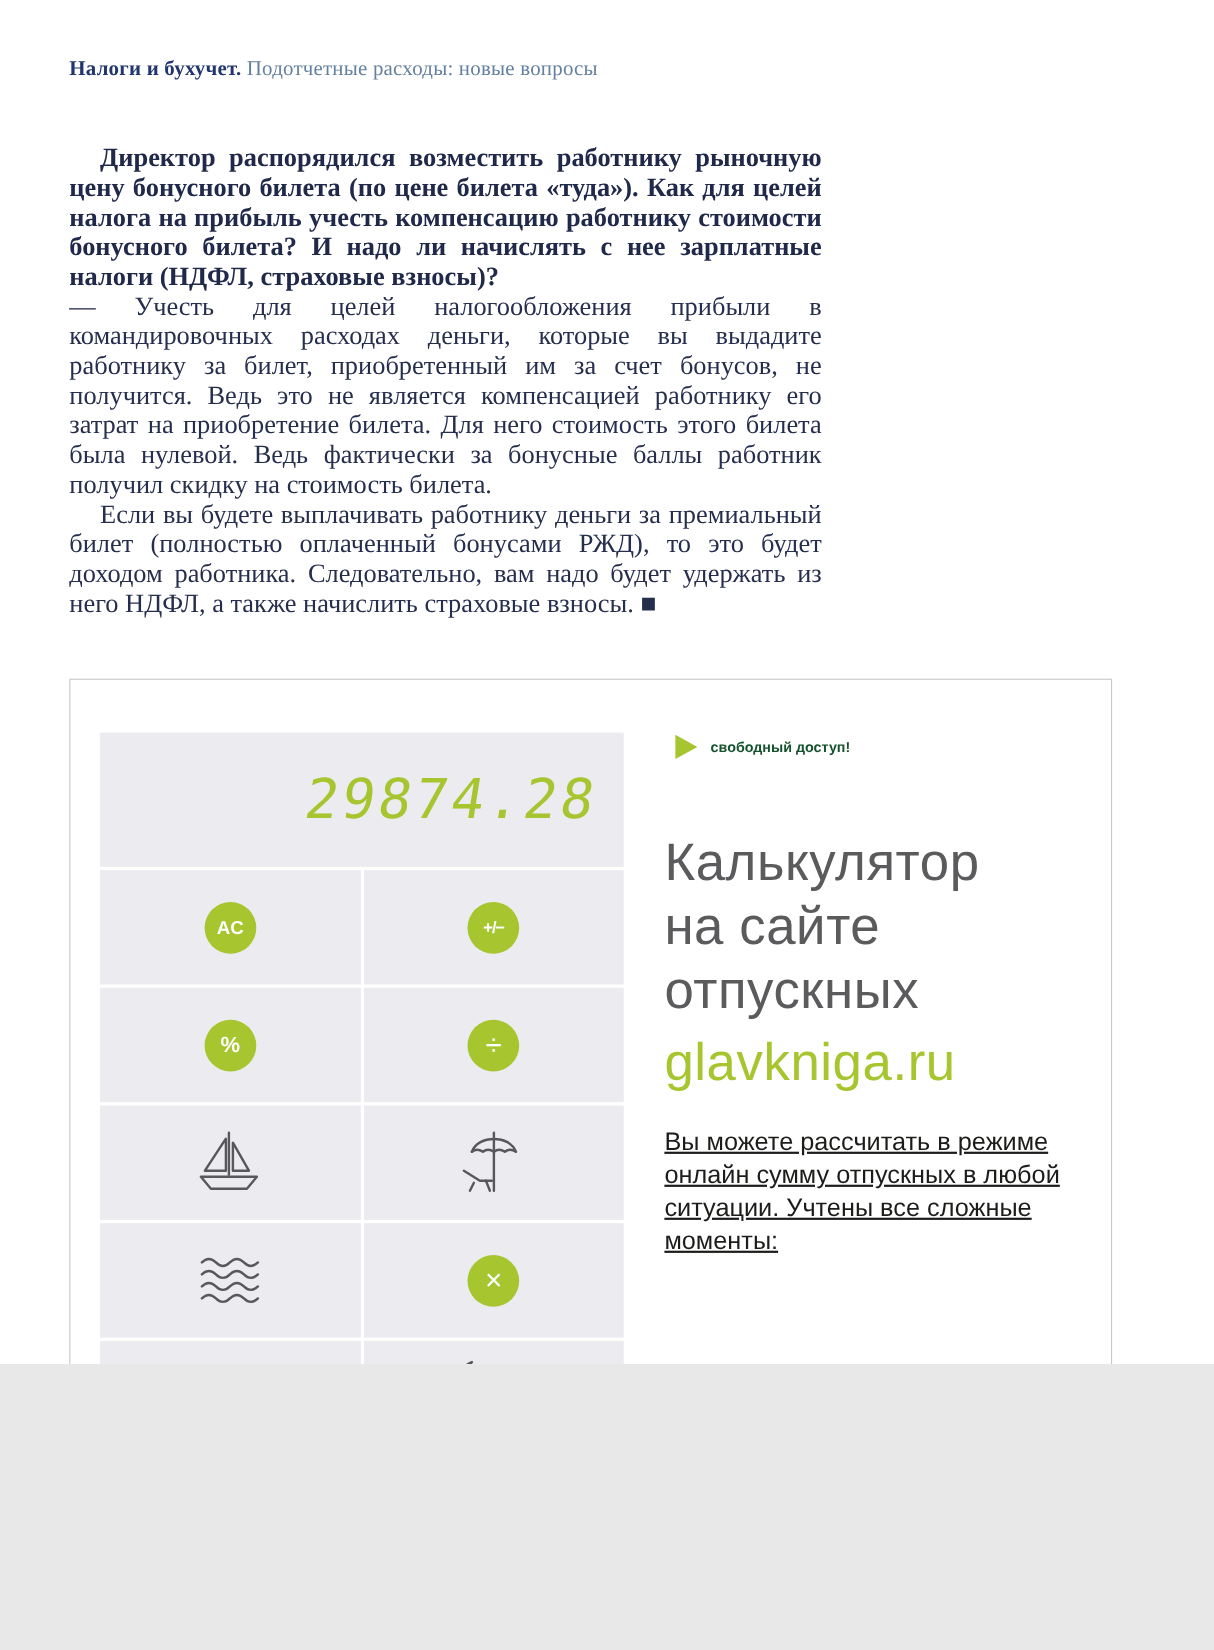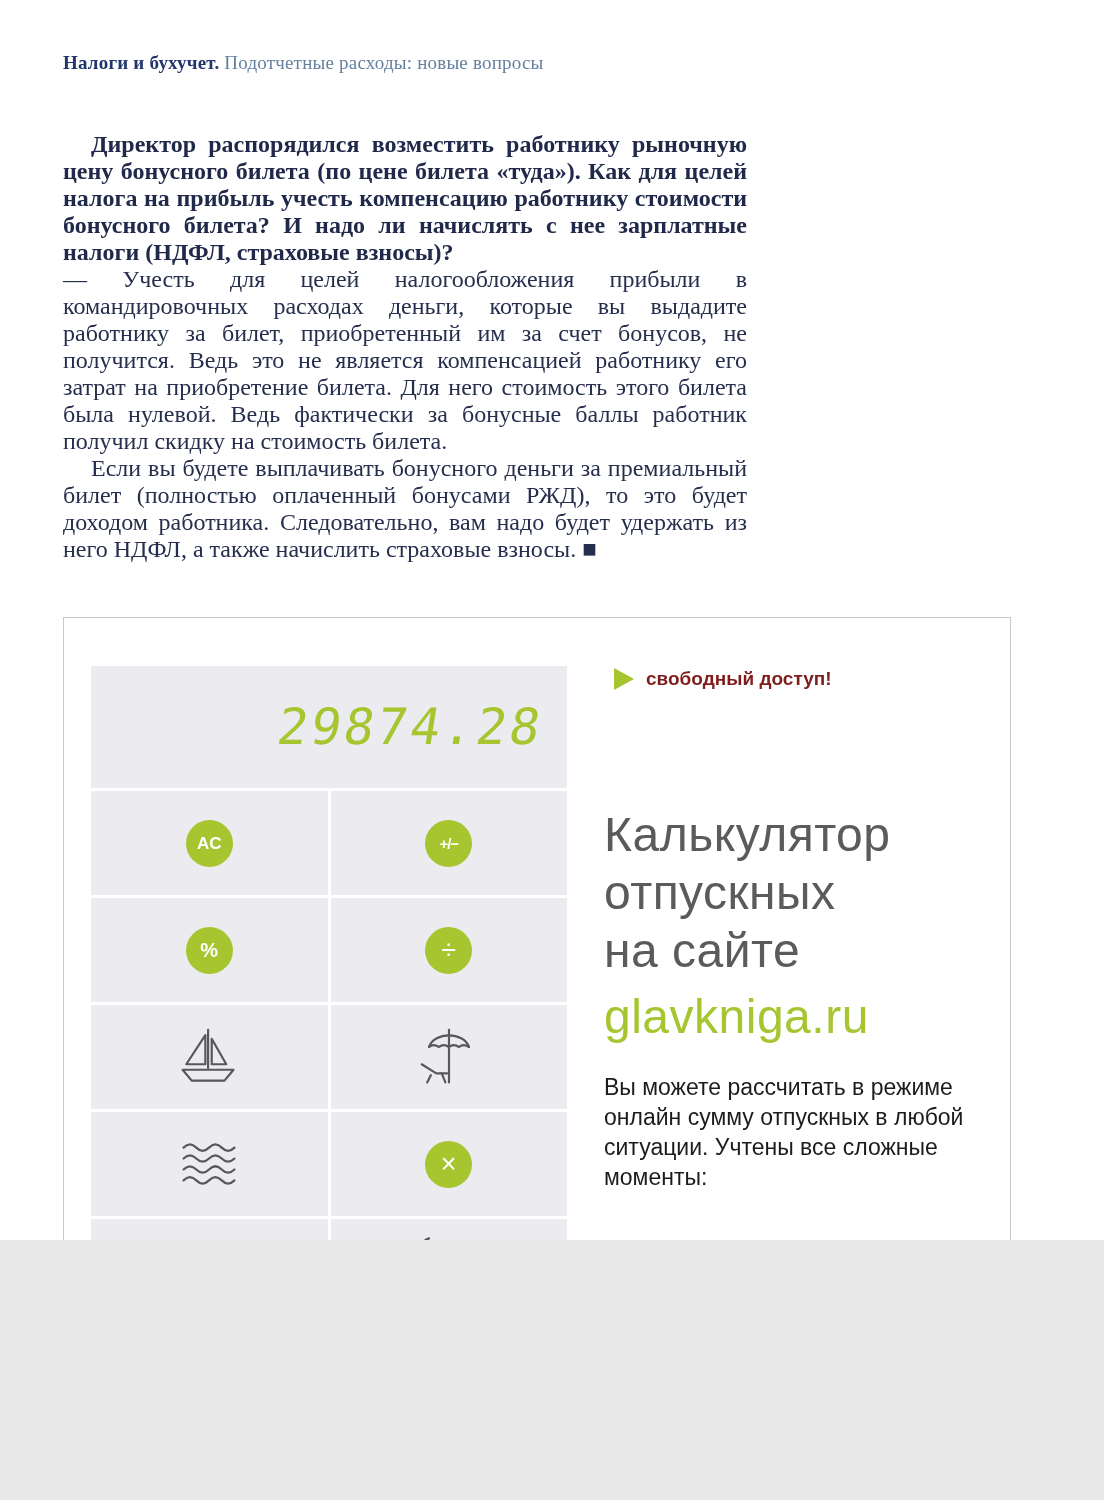--- a/index.html
+++ b/index.html
@@ -35,27 +35,27 @@
     font-family:"Liberation Sans",sans-serif;font-size:27px;line-height:1;}
   .gbtn.g-sm{font-size:17px;font-weight:bold;}
   .gbtn.g-xs{font-size:15px;font-weight:bold;letter-spacing:-1px;}
   .gbtn.g-md{font-size:20px;font-weight:bold;}
   .gbtn.g-comma span{position:relative;top:-9px;font-size:36px;}
   .icon{stroke:#58585a;}
   
   .ad-right{position:absolute;left:540px;top:50px;width:412px;
     font-family:"Liberation Sans",sans-serif;}
   .badge{display:flex;align-items:center;gap:12px;margin-left:10px;
-    color:#7f1d1d;font-weight:bold;font-size:19px;}
+    color:#14532d;font-weight:bold;font-size:13px;}
   .tri{width:0;height:0;border-left:20px solid #a6c52f;
     border-top:11px solid transparent;border-bottom:11px solid transparent;}
-  .ad-heading{margin-top:116px;font-size:48px;line-height:58px;color:#5b5b5d;
+  .ad-heading{margin-top:66px;font-size:48px;line-height:58px;color:#5b5b5d;
     font-weight:300;letter-spacing:.5px;}
   .site{color:#a6c52f;margin-top:8px;}
-  .ad-body{margin-top:26px;font-size:23px;line-height:30px;color:#1c1c1a;width:392px;}
+  .ad-body{margin-top:26px;font-size:23px;line-height:30px;color:#1c1c1a;width:392px;text-decoration:underline;}
   .ad-bullets{margin:8px 0 0;padding-left:24px;width:340px;
     font-size:23px;line-height:30px;color:#1c1c1a;list-style:disc;}
   .ad-bullets li{margin:0;}
   
   .side-label{position:absolute;left:1013px;top:1316px;writing-mode:vertical-rl;
     font-family:"Liberation Sans",sans-serif;font-size:10px;letter-spacing:2px;color:#3a3a3a;}
   
   .page-number{position:absolute;left:63px;top:1388px;font-size:23px;color:#262e4d;}
 </style>
 </head>
@@ -63,21 +63,21 @@
 
 <div class="page">
 
   <div class="runhead">
     <span class="rh-b">Налоги и бухучет.</span><span class="rh-r"> Подотчетные расходы: новые вопросы</span>
   </div>
 
   <div class="article">
     <p class="p-q">Директор распорядился возместить работнику рыночную цену бонусного билета (по цене билета «туда»). Как для целей налога на прибыль учесть компенсацию работнику стоимости бонусного билета? И надо ли начислять с нее зарплатные налоги (НДФЛ, страховые взносы)?</p>
     <p class="p-a">— Учесть для целей налогообложения прибыли в командировочных расходах деньги, которые вы выдадите работнику за билет, приобретенный им за счет бонусов, не получится. Ведь это не является компенсацией работнику его затрат на приобретение билета. Для него стоимость этого билета была нулевой. Ведь фактически за бонусные баллы работник получил скидку на стоимость билета.</p>
-    <p class="p-a p-ind">Если вы будете выплачивать бонусного деньги за премиальный билет (полностью оплаченный бонусами РЖД), то это будет доходом работника. Следовательно, вам надо будет удержать из него НДФЛ, а также начислить страховые взносы. ■</p>
+    <p class="p-a p-ind">Если вы будете выплачивать работнику деньги за премиальный билет (полностью оплаченный бонусами РЖД), то это будет доходом работника. Следовательно, вам надо будет удержать из него НДФЛ, а также начислить страховые взносы. ■</p>
   </div>
 
   <div class="adbox">
 
     <div class="calc">
       <div class="calc-display">
         <span class="calc-digits">29874.28</span>
       </div>
       <div class="calc-grid">
 
@@ -224,22 +224,22 @@
       </div>
     </div>
 
     <div class="ad-right">
       <div class="badge">
         <span class="tri"></span>
         <span>свободный доступ!</span>
       </div>
       <div class="ad-heading">
         <div>Калькулятор</div>
+        <div>на сайте</div>
         <div>отпускных</div>
-        <div>на сайте</div>
         <div class="site">glavkniga.ru</div>
       </div>
       <div class="ad-body">Вы можете рассчитать в режиме онлайн сумму отпускных в любой ситуации. Учтены все сложные моменты:</div>
     </div>
 
   </div>
 
   <div class="side-label">РЕКЛАМА</div>
 
   <div class="page-number">24</div>

